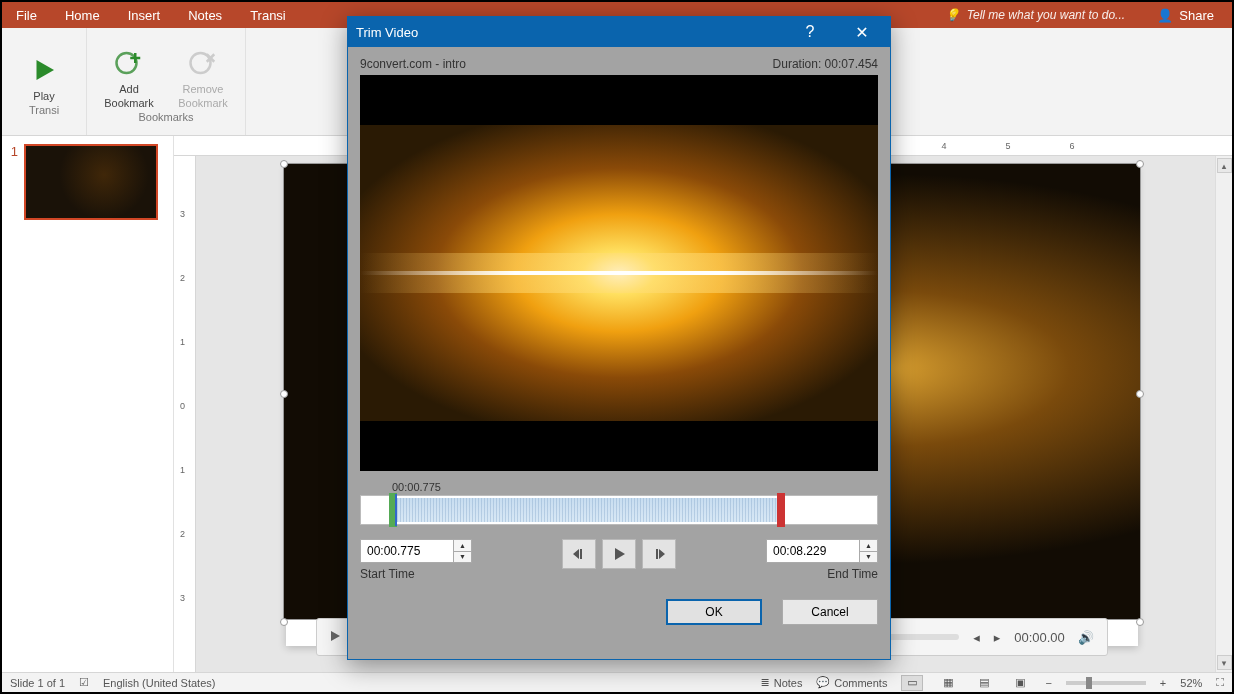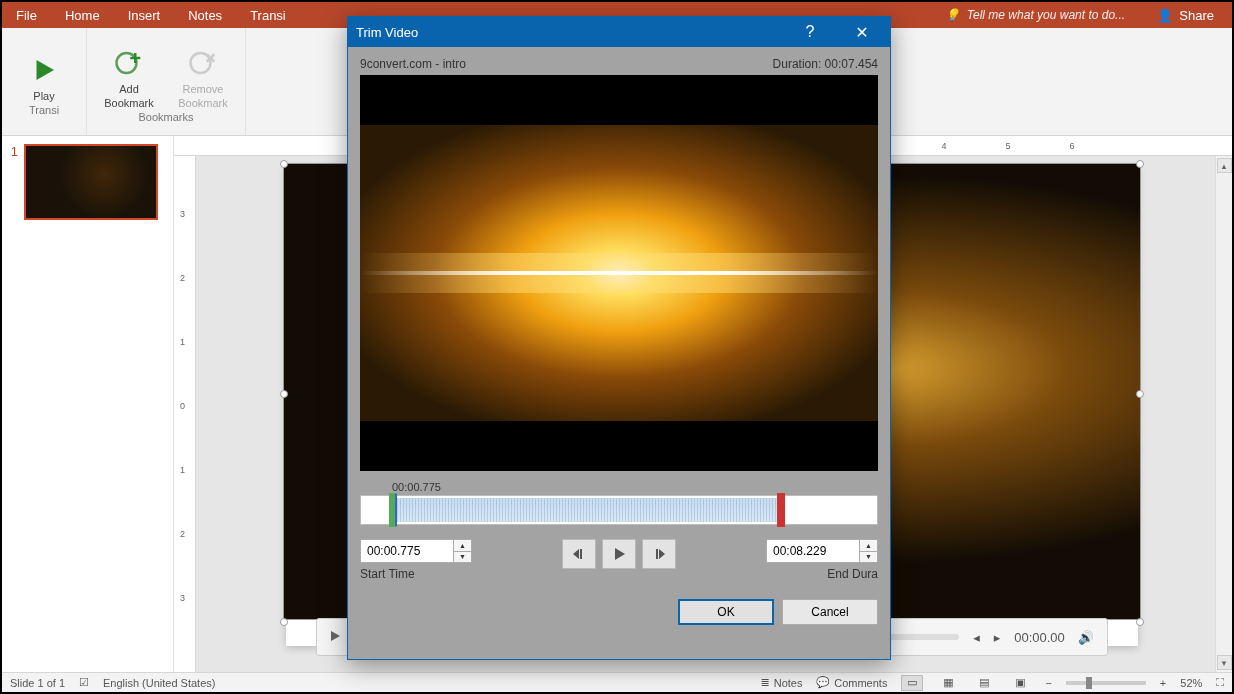--- a/index.html
+++ b/index.html
@@ -92,21 +92,21 @@
 .dlg-controls{display:flex;align-items:flex-start;justify-content:space-between;margin-top:14px;}
 .time-col{display:flex;flex-direction:column;gap:4px;font-size:12px;color:#333;}
 .time-input{display:flex;}
 .time-input input{width:94px;height:24px;border:1px solid #aaa;padding:0 6px;font-size:12px;background:#fff;}
 .spinner{width:18px;height:24px;border:1px solid #aaa;border-left:none;display:flex;flex-direction:column;}
 .spinner div{flex:1;display:flex;align-items:center;justify-content:center;font-size:7px;background:#f5f5f5;border-bottom:1px solid #aaa;cursor:pointer;}
 .spinner div:last-child{border-bottom:none;}
 .play-controls{display:flex;gap:6px;margin-top:0;}
 .pcbtn{width:34px;height:30px;background:#e3e3e3;border:1px solid #b8b8b8;display:flex;align-items:center;justify-content:center;cursor:pointer;}
 .pcbtn svg{width:14px;height:14px;fill:#555;}
-.dlg-buttons{display:flex;justify-content:flex-end;gap:8px;margin-top:18px;}
+.dlg-buttons{display:flex;justify-content:flex-end;gap:20px;margin-top:18px;}
 .dlg-buttons button{width:96px;height:26px;background:#e8e8e8;border:1px solid #aaa;font-size:12px;cursor:pointer;}
 .dlg-buttons button.primary{border:2px solid #0a64ad;background:#e1e1e1;}
 </style>
 </head>
 <body>
 
 <div class="ribbon-tabs">
   <div class="tab file">File</div>
   <div class="tab">Home</div>
   <div class="tab">Insert</div>
@@ -336,21 +336,21 @@
           </div>
       </div>
       <div class="time-col" style="align-items:flex-end;">
         <div class="time-input">
           <input value="00:08.229" style="">
           <div class="spinner">
               <div>▲</div>
               <div>▼</div>
             </div>
         </div>
-        <span>End Dura</span>
+        <span>End Time</span>
       </div>
     </div>
     <div class="dlg-buttons">
       <button class="primary">OK</button>
       <button>Cancel</button>
     </div>
   </div>
 </div>
 
 </body></html>

